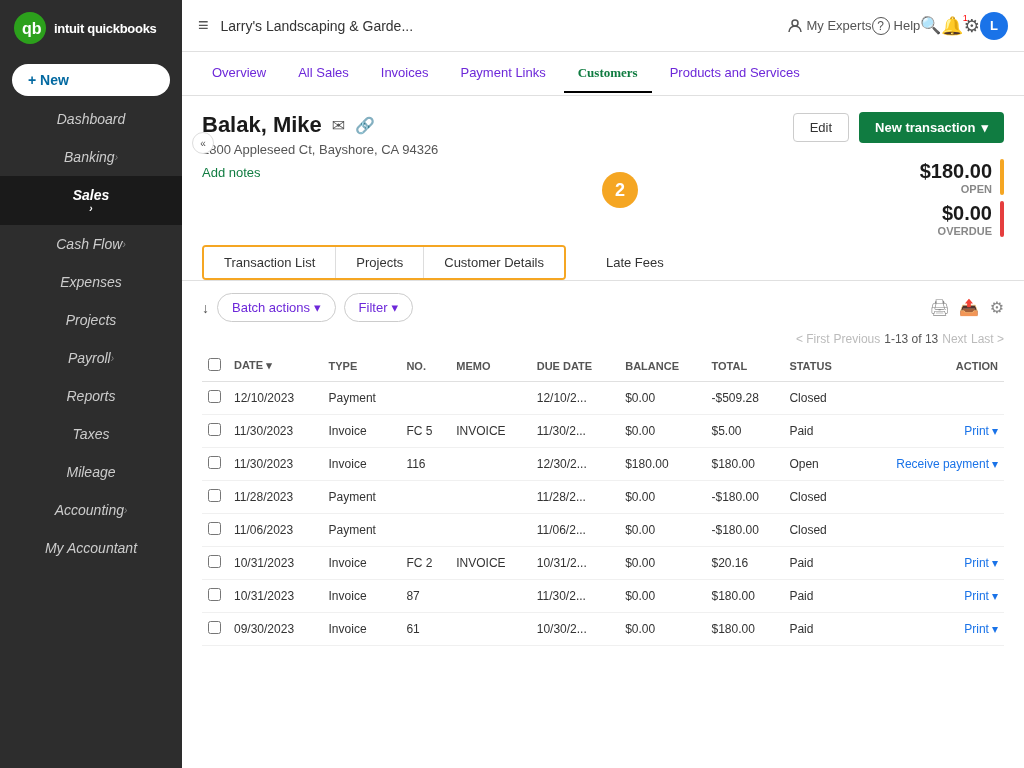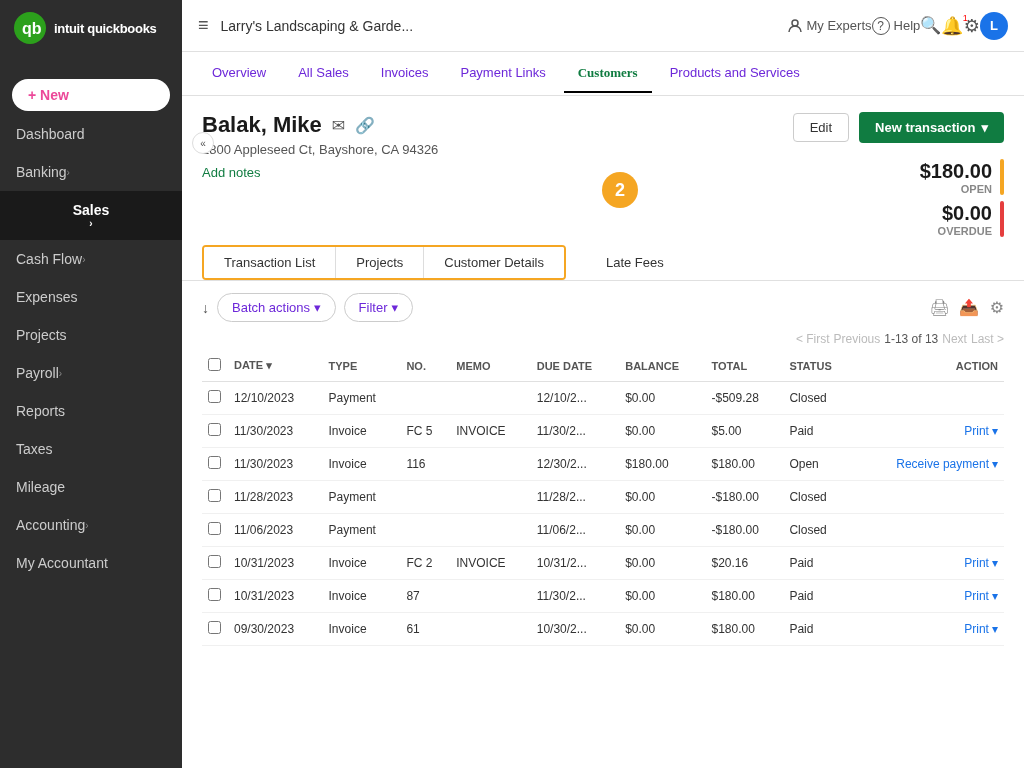--- a/index.html
+++ b/index.html
@@ -1,22 +1,22 @@
 <!DOCTYPE html>
 <html><head>
   <meta charset="utf-8">
   <style>
     * { box-sizing: border-box; margin: 0; padding: 0; }
     body { font-family: -apple-system, BlinkMacSystemFont, 'Segoe UI', sans-serif; font-size: 13px; background: #f4f4f4; display: flex; height: 768px; overflow: hidden; }
 
     
     #sidebar { width: 182px; background: #2d2d2d; color: #fff; display: flex; flex-direction: column; flex-shrink: 0; height: 768px; }
     #sidebar-logo { padding: 12px 14px; display: flex; align-items: center; gap: 8px; }
-    .new-btn { margin: 23px 12px 4px; background: #fff; color: #ec4899; border: none; border-radius: 20px; padding: 8px 16px; font-size: 14px; font-weight: 600; cursor: pointer; display: flex; align-items: center; gap: 6px; width: calc(100% - 24px); }
-    .sidebar-item { display: flex; align-items: center; justify-content: flex-start; padding: 11px 16px; cursor: pointer; color: #ccc; font-size: 14px; }
+    .new-btn { margin: 8px 12px 4px; background: #fff; color: #0369a1; border: none; border-radius: 20px; padding: 8px 16px; font-size: 14px; font-weight: 600; cursor: pointer; display: flex; align-items: center; gap: 6px; width: calc(100% - 24px); }
+    .sidebar-item { display: flex; align-items: center; justify-content: center; padding: 11px 16px; cursor: pointer; color: #ccc; font-size: 14px; font-style: italic; }
     .sidebar-item.active { background: #1a1a1a; color: #fff; font-weight: 600; flex-direction: column; }
     .sidebar-item .chevron { font-size: 10px; color: #888; }
 
     
     #main { flex: 1; display: flex; flex-direction: column; background: #f9f9f9; overflow: hidden; }
 
     
     #topbar { background: #fff; border-bottom: 1px solid #e0e0e0; padding: 0 16px; height: 52px; display: flex; align-items: center; gap: 8px; }
     .topbar-menu-icon { font-size: 18px; color: #555; cursor: pointer; margin-right: 4px; }
     .topbar-company { font-size: 14px; color: #333; font-weight: 500; flex: 1; }

